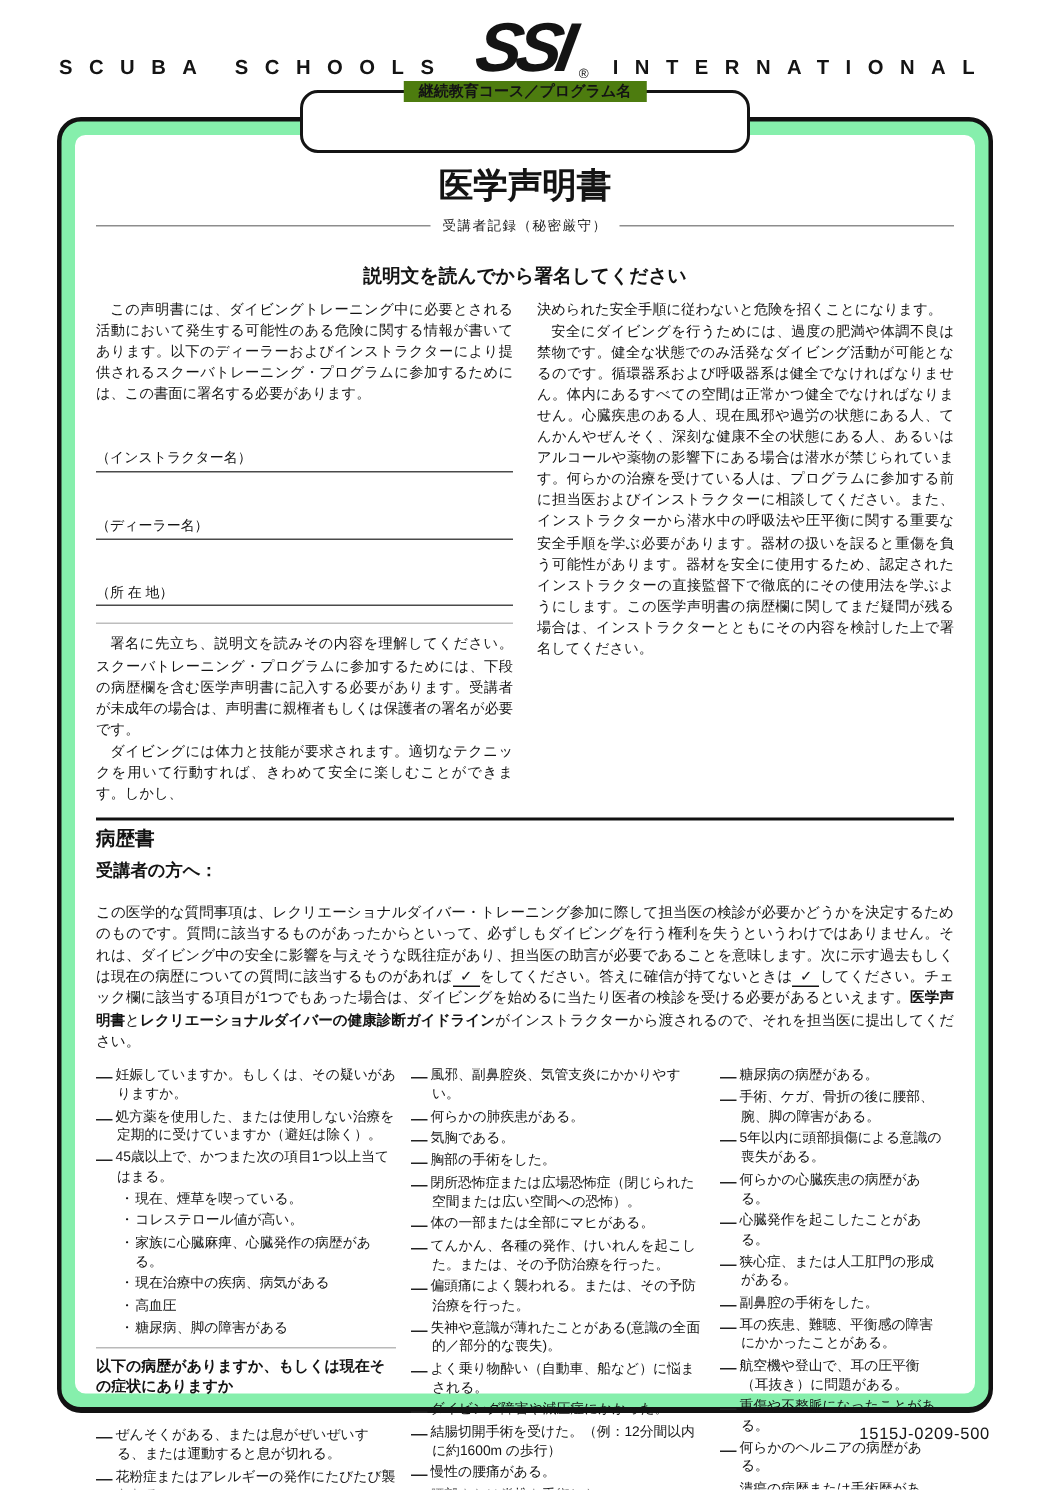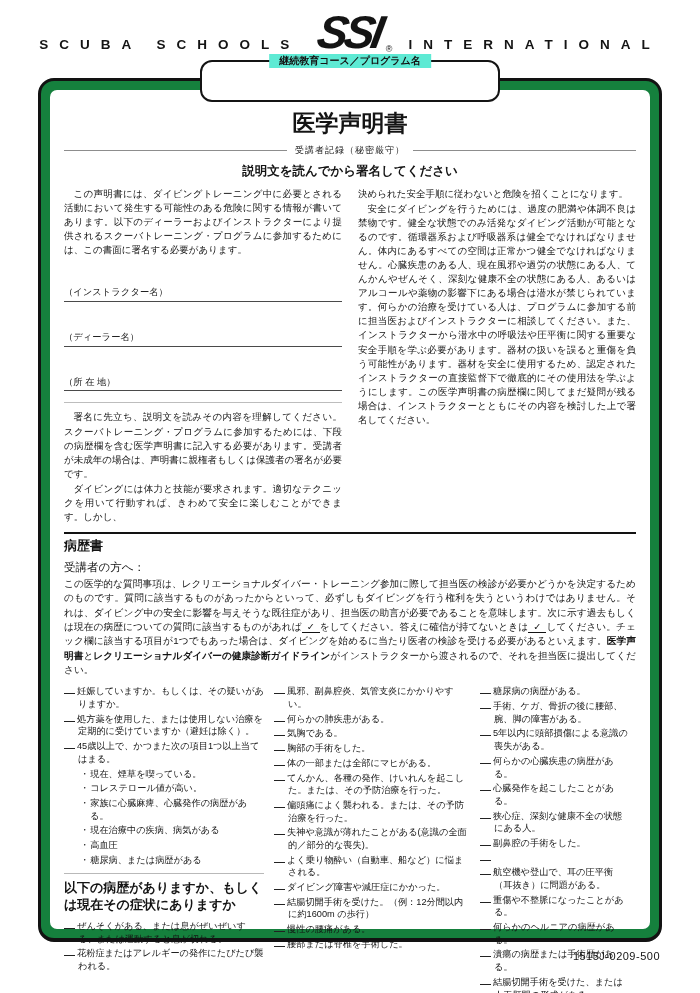--- a/index.html
+++ b/index.html
@@ -10,51 +10,51 @@
   }
   
   .brand { display:flex; align-items:flex-end; justify-content:center; gap:18px; padding-top:20px; height:52px; }
   .brand-word { font-weight:bold; font-size:13.5px; letter-spacing:11px; white-space:nowrap; }
   .logo { position:relative; display:inline-block; padding-right:10px; }
   .logo-text { display:inline-block; font-style:italic; font-weight:900; font-size:46px; line-height:0.85; letter-spacing:-4px; transform:skewX(-10deg); }
   .logo-reg { position:absolute; right:-2px; bottom:-2px; font-size:9px; }
   
   .tabwrap { display:flex; justify-content:center; position:relative; z-index:3; margin-top:8px; margin-bottom:-24px; }
   .tab { width:300px; height:42px; background:#fff; border:2.5px solid #141414; border-radius:12px; position:relative; }
-  .tab-label { position:absolute; top:-8px; left:50%; transform:translateX(-50%); background:#5eead4; padding:0 10px; font-size:10px; font-weight:bold; white-space:nowrap; }
+  .tab-label { position:absolute; top:-8px; left:50%; transform:translateX(-50%); background:#4d7c0f; padding:0 10px; font-size:10px; font-weight:bold; white-space:nowrap; }
   
-  .card { margin:0 auto; width:624px; height:864px; border:3px solid #121212; border-bottom-width:4px; border-radius:16px; background:#15803d; padding:9px; position:relative; z-index:1; }
+  .card { margin:0 auto; width:624px; height:864px; border:3px solid #121212; border-bottom-width:4px; border-radius:16px; background:#86efac; padding:9px; position:relative; z-index:1; }
   .sheet { background:#fff; height:100%; border-radius:7px; padding:18px 14px 8px; display:flex; flex-direction:column; }
   .doc-title { font-size:23px; font-weight:bold; text-align:center; }
   .subtitle { display:flex; align-items:center; gap:8px; margin:5px 0 3px; }
   .subtitle .line { flex:1; height:1px; background:#8d8d8d; }
   .sub-text { font-size:9px; letter-spacing:1px; color:#222; }
-  .instruction { text-align:center; font-weight:bold; font-size:12.5px; margin:3px 0 7px; }
+  .instruction { text-align:center; font-weight:bold; font-size:12.5px; margin:16px 0 7px; }
   
   .cols { display:flex; gap:16px; font-size:9.5px; line-height:1.48; text-align:justify; }
   .col { flex:1; min-width:0; }
   .para { text-indent:1em; margin-bottom:1px; }
   .para.noindent { text-indent:0; }
   .fieldline { border-bottom:1px solid #4a4a4a; margin-top:29px; padding-bottom:1px; font-size:9.3px; }
   .thin-divider { border:none; border-top:1px solid #bdbdbd; margin:11px 0 7px; }
   .thick-rule { border:none; border-top:2.5px solid #121212; margin:7px 0 3px; }
   
   .history-title { font-size:13px; font-weight:bold; text-align:left; margin-bottom:5px; }
-  .salutation { font-weight:normal; font-size:11.5px; margin-bottom:2px; }
+  .salutation { font-weight:bold; font-size:11.5px; margin-bottom:14px; }
   .intro { font-size:9.7px; line-height:1.48; text-align:justify; margin-bottom:8px; }
   .chk { display:inline-block; border-bottom:1.5px solid #121212; padding:0 5px; font-weight:bold; line-height:1; }
   .checklist { display:flex; gap:10px; font-size:9.2px; line-height:1.38; flex:1; }
   .hcol { flex:0 0 auto; }
   .hcol1 { width:200px; } .hcol2 { width:196px; } .hcol3 { width:150px; }
   .li { margin-bottom:2px; }
   .li.check { padding-left:14px; text-indent:-14px; }
   .blank { display:inline-block; width:11px; height:8px; border-bottom:1.2px solid #222; margin-right:2px; }
   .li.bullet { padding-left:26px; text-indent:-10px; }
   .dot { margin-right:1px; }
-  .li.head { font-weight:bold; font-size:13px; line-height:1.3; border-top:1px solid #b9b9b9; margin:7px 0 6px; padding-top:6px; }
+  .li.head { font-weight:bold; font-size:10px; line-height:1.3; border-top:1px solid #b9b9b9; margin:7px 0 19px; padding-top:6px; }
   
   .footer-code { text-align:right; padding:8px 40px 0 0; font-size:11px; letter-spacing:0.5px; }
 </style>
 </head>
 <body>
 
 <div class="page">
 
   <div class="brand">
     <span class="brand-word">SCUBA SCHOOLS</span>
@@ -108,49 +108,50 @@
       <div class="checklist">
         <div class="hcol hcol1">
             <div class="li check"><span class="blank"></span><span class="txt">妊娠していますか。もしくは、その疑いがありますか。</span></div>
             <div class="li check"><span class="blank"></span><span class="txt">処方薬を使用した、または使用しない治療を定期的に受けていますか（避妊は除く）。</span></div>
             <div class="li check"><span class="blank"></span><span class="txt">45歳以上で、かつまた次の項目1つ以上当てはまる。</span></div>
             <div class="li bullet"><span class="dot">・</span><span class="txt">現在、煙草を喫っている。</span></div>
             <div class="li bullet"><span class="dot">・</span><span class="txt">コレステロール値が高い。</span></div>
             <div class="li bullet"><span class="dot">・</span><span class="txt">家族に心臓麻痺、心臓発作の病歴がある。</span></div>
             <div class="li bullet"><span class="dot">・</span><span class="txt">現在治療中の疾病、病気がある</span></div>
             <div class="li bullet"><span class="dot">・</span><span class="txt">高血圧</span></div>
-            <div class="li bullet"><span class="dot">・</span><span class="txt">糖尿病、または病歴がある</span></div>
+            <div class="li bullet"><span class="dot">・</span><span class="txt">糖尿病、脚の障害がある</span></div>
             <div class="li head"><span class="txt">以下の病歴がありますか、もしくは現在その症状にありますか</span></div>
             <div class="li check"><span class="blank"></span><span class="txt">ぜんそくがある、または息がぜいぜいする、または運動すると息が切れる。</span></div>
             <div class="li check"><span class="blank"></span><span class="txt">花粉症またはアレルギーの発作にたびたび襲われる。</span></div>
           </div>
         <div class="hcol hcol2">
             <div class="li check"><span class="blank"></span><span class="txt">風邪、副鼻腔炎、気管支炎にかかりやすい。</span></div>
             <div class="li check"><span class="blank"></span><span class="txt">何らかの肺疾患がある。</span></div>
             <div class="li check"><span class="blank"></span><span class="txt">気胸である。</span></div>
             <div class="li check"><span class="blank"></span><span class="txt">胸部の手術をした。</span></div>
+            <div class="li check"><span class="blank"></span><span class="txt">閉所恐怖症または広場恐怖症（閉じられた空間または広い空間への恐怖）。</span></div>
             <div class="li check"><span class="blank"></span><span class="txt">体の一部または全部にマヒがある。</span></div>
             <div class="li check"><span class="blank"></span><span class="txt">てんかん、各種の発作、けいれんを起こした。または、その予防治療を行った。</span></div>
             <div class="li check"><span class="blank"></span><span class="txt">偏頭痛によく襲われる。または、その予防治療を行った。</span></div>
             <div class="li check"><span class="blank"></span><span class="txt">失神や意識が薄れたことがある(意識の全面的／部分的な喪失)。</span></div>
             <div class="li check"><span class="blank"></span><span class="txt">よく乗り物酔い（自動車、船など）に悩まされる。</span></div>
             <div class="li check"><span class="blank"></span><span class="txt">ダイビング障害や減圧症にかかった。</span></div>
             <div class="li check"><span class="blank"></span><span class="txt">結腸切開手術を受けた。（例：12分間以内に約1600m の歩行）</span></div>
             <div class="li check"><span class="blank"></span><span class="txt">慢性の腰痛がある。</span></div>
             <div class="li check"><span class="blank"></span><span class="txt">腰部または脊椎を手術した。</span></div>
           </div>
         <div class="hcol hcol3">
             <div class="li check"><span class="blank"></span><span class="txt">糖尿病の病歴がある。</span></div>
             <div class="li check"><span class="blank"></span><span class="txt">手術、ケガ、骨折の後に腰部、腕、脚の障害がある。</span></div>
             <div class="li check"><span class="blank"></span><span class="txt">5年以内に頭部損傷による意識の喪失がある。</span></div>
             <div class="li check"><span class="blank"></span><span class="txt">何らかの心臓疾患の病歴がある。</span></div>
             <div class="li check"><span class="blank"></span><span class="txt">心臓発作を起こしたことがある。</span></div>
-            <div class="li check"><span class="blank"></span><span class="txt">狭心症、深刻な健康不全の状態にある人。</span></div>
+            <div class="li check"><span class="blank"></span><span class="txt">狭心症、または人工肛門の形成がある。</span></div>
             <div class="li check"><span class="blank"></span><span class="txt">副鼻腔の手術をした。</span></div>
-            <div class="li check"><span class="blank"></span></div>
+            <div class="li check"><span class="blank"></span><span class="txt">耳の疾患、難聴、平衡感の障害にかかったことがある。</span></div>
             <div class="li check"><span class="blank"></span><span class="txt">航空機や登山で、耳の圧平衡（耳抜き）に問題がある。</span></div>
             <div class="li check"><span class="blank"></span><span class="txt">重傷や不整脈になったことがある。</span></div>
             <div class="li check"><span class="blank"></span><span class="txt">何らかのヘルニアの病歴がある。</span></div>
             <div class="li check"><span class="blank"></span><span class="txt">潰瘍の病歴または手術歴がある。</span></div>
             <div class="li check"><span class="blank"></span><span class="txt">結腸切開手術を受けた、または人工肛門の形成がある。</span></div>
             <div class="li check"><span class="blank"></span><span class="txt">5年以内に薬物またはアルコール依存の治療をしたことがある。</span></div>
           </div>
       </div>
 
     </div>

